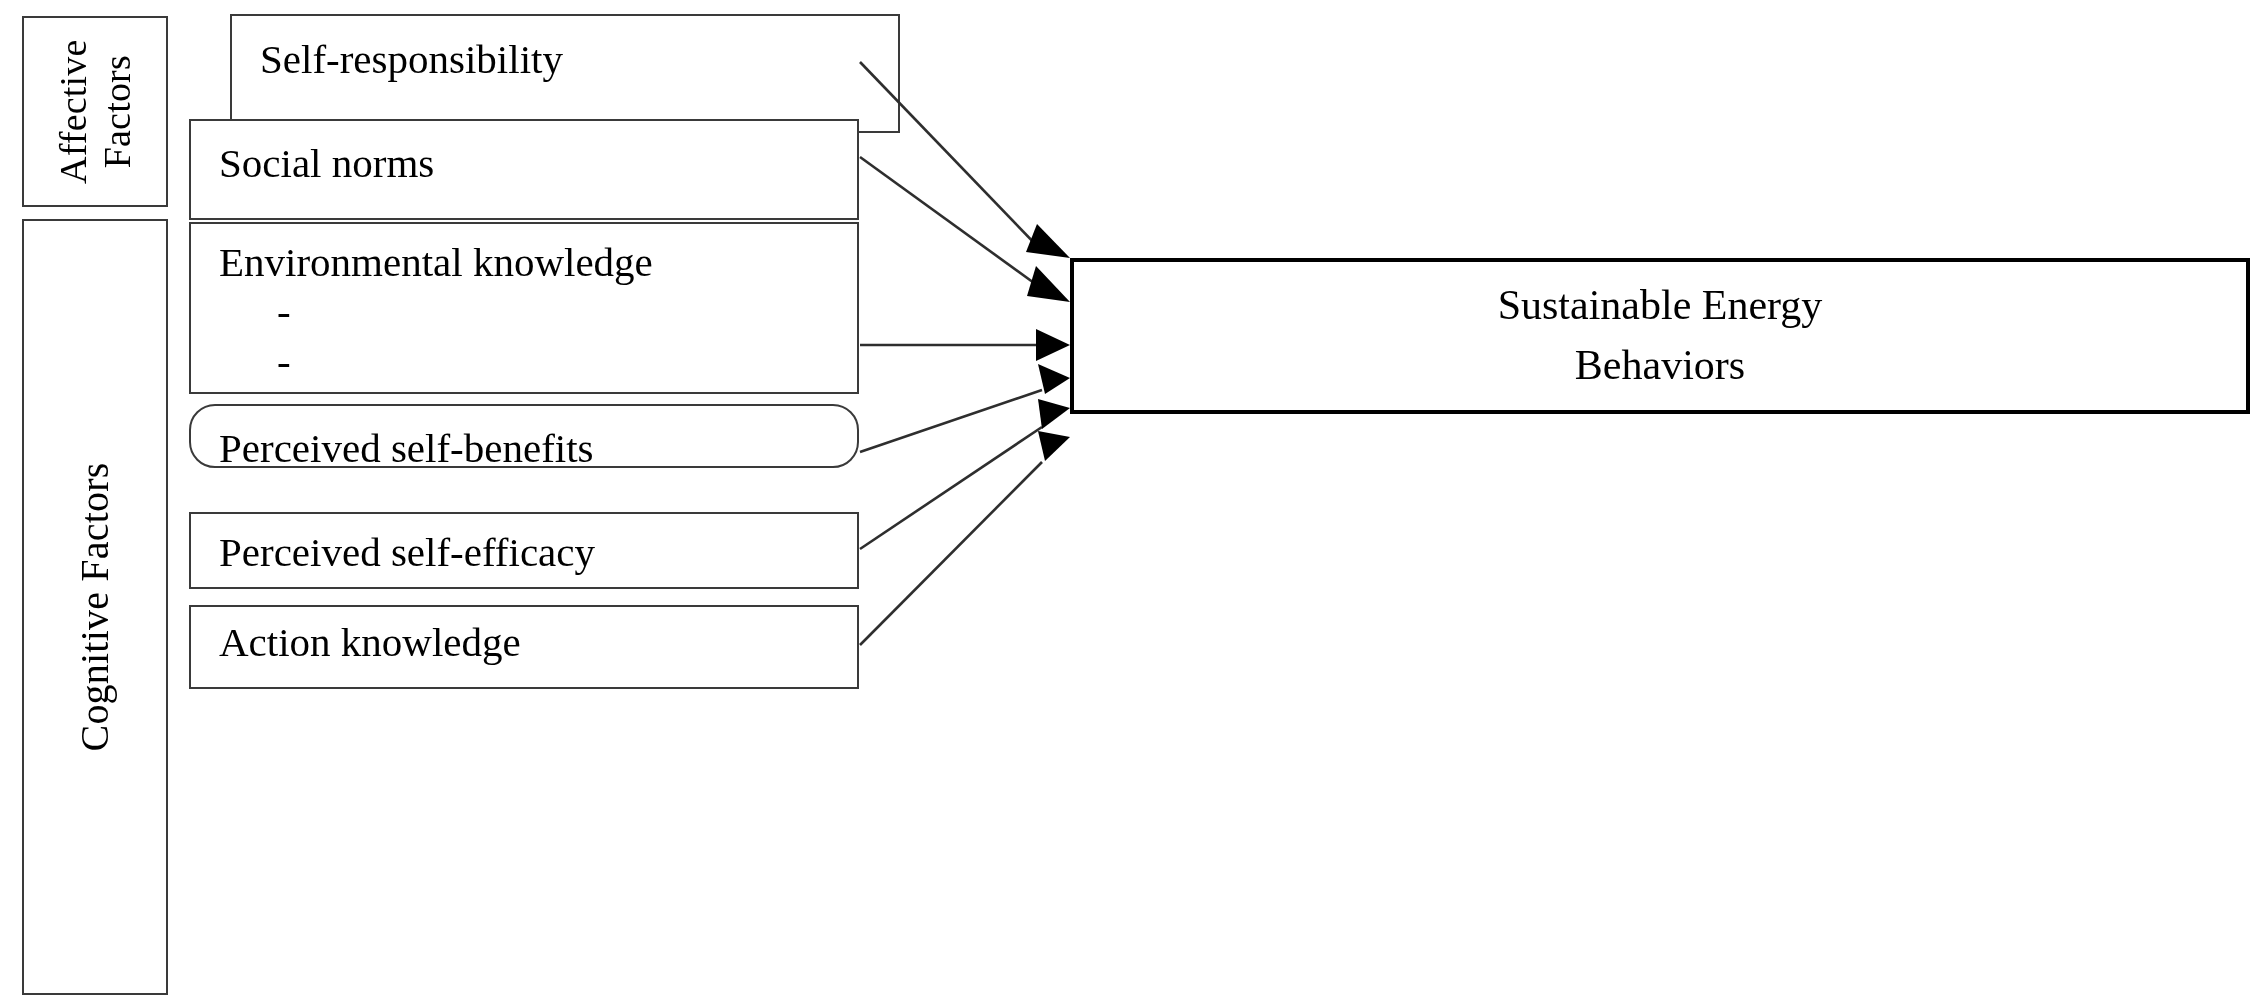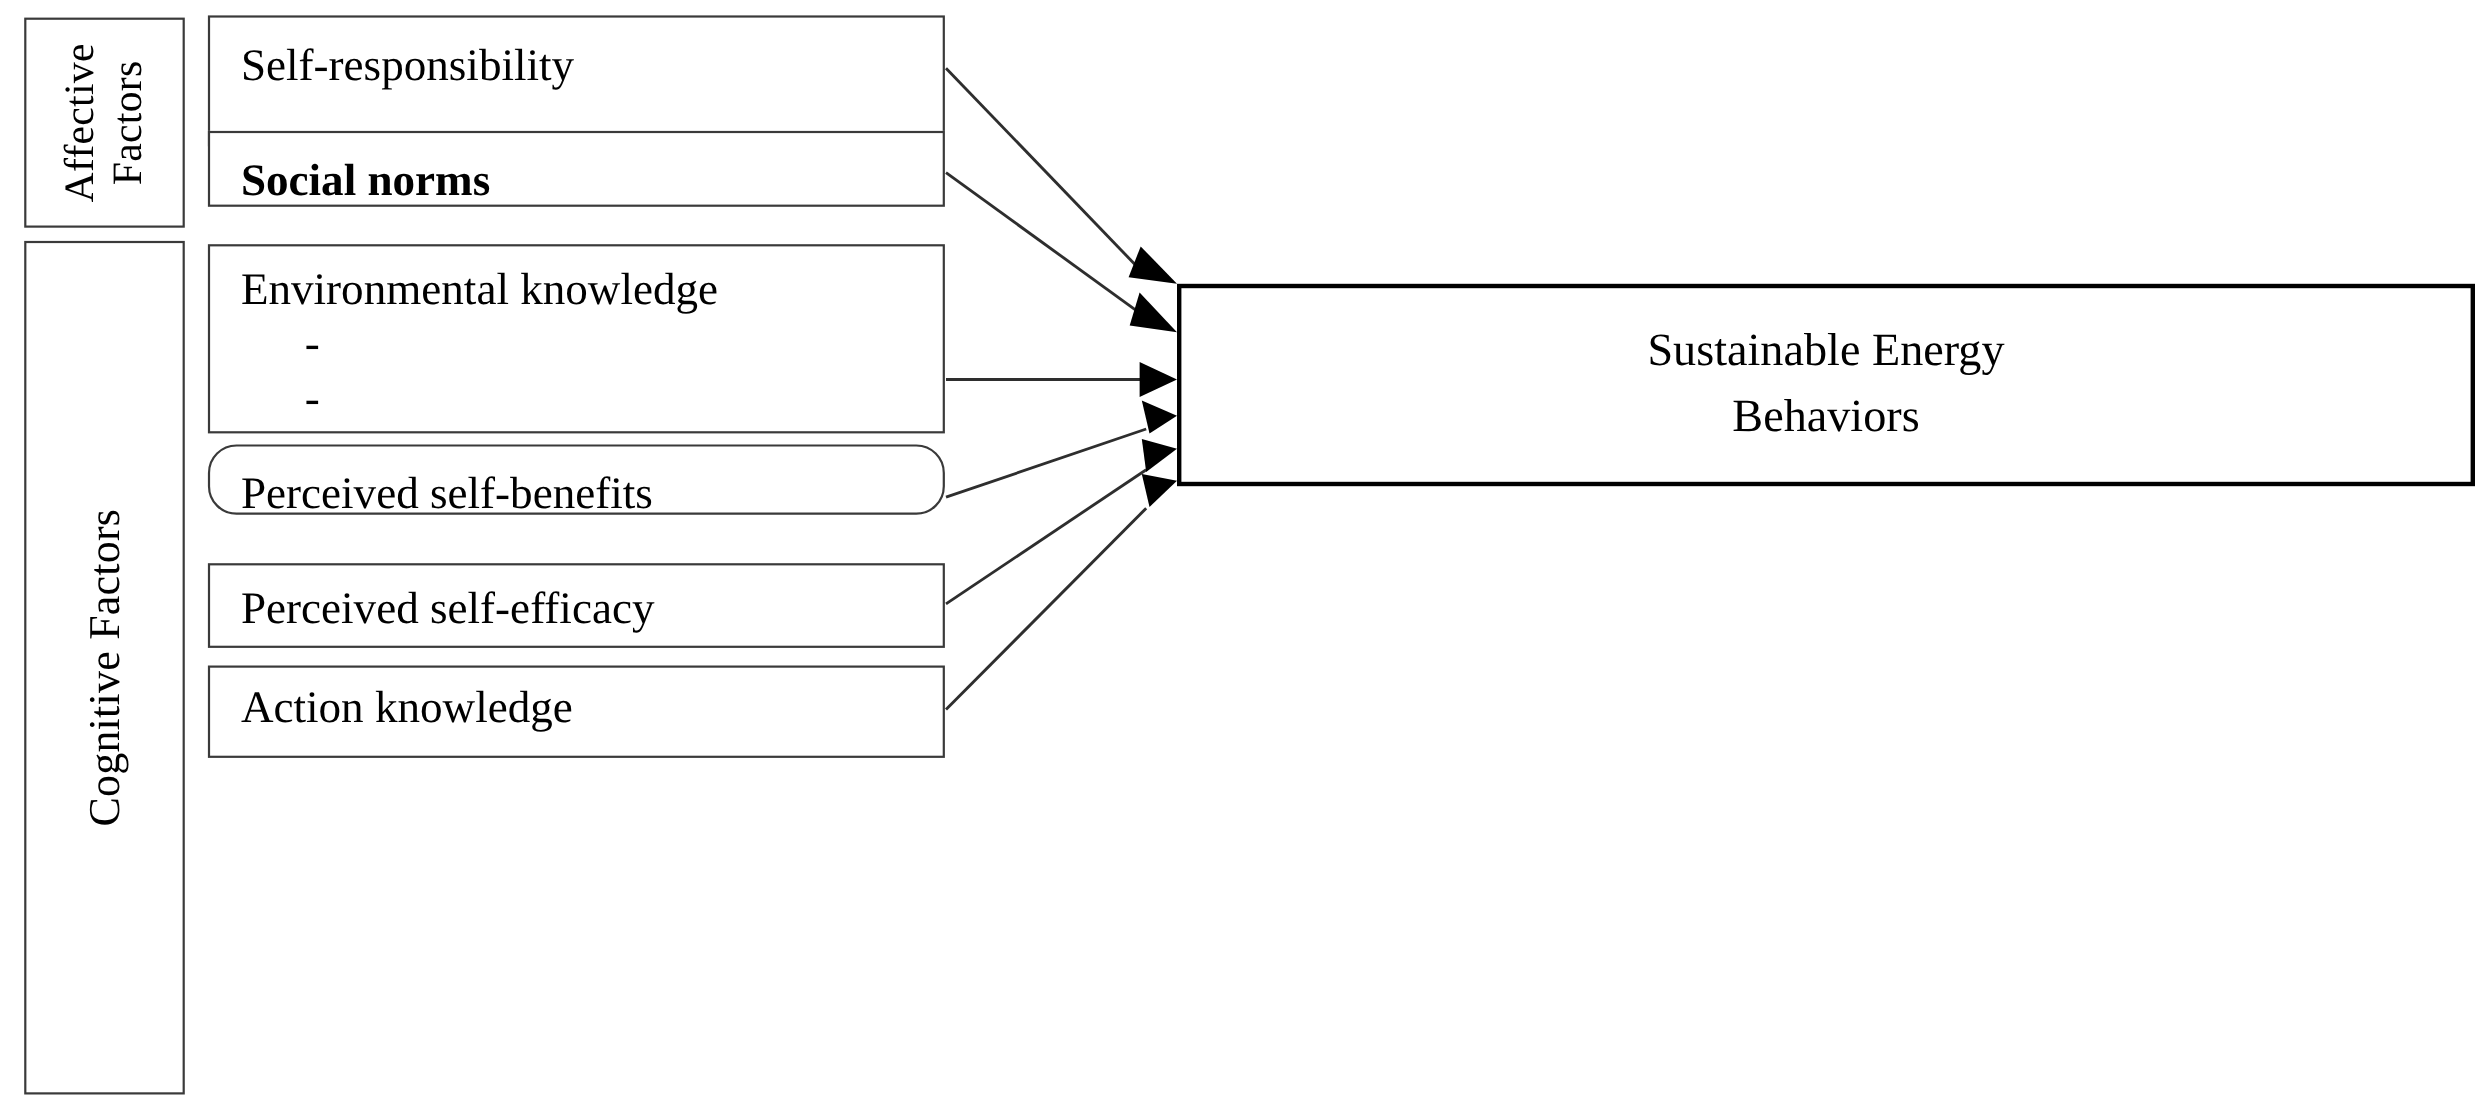--- a/index.html
+++ b/index.html
@@ -79,24 +79,24 @@
     white-space: nowrap;
     display: flex;
     align-items: baseline;
   }
   .bullet-dash {
     display: inline-block;
     width: 62px;
     flex: 0 0 62px;
   }
 
-  #box-self-responsibility { top: 14px;  height: 119px; }
+  #box-self-responsibility { top: 14px;  height: 119px; margin-left: 41px; }
   #box-self-responsibility .factor-title { top: 23px; }
 
-  #box-social-norms       { top: 119px; height: 69px; font-weight: bold; }
+  #box-social-norms       { top: 119px; height: 101px; }
   #box-social-norms .factor-title { top: 22px; }
 
   #box-environmental      { top: 222px; height: 172px; }
   #box-environmental .factor-title { top: 18px; }
   #box-environmental .bullet-row.b0 { top: 67px; }
   #box-environmental .bullet-row.b1 { top: 117px; }
 
   #box-self-benefits      { top: 404px; height: 64px; border-radius: 26px; }
   #box-self-benefits .factor-title { top: 22px; }
 
@@ -105,21 +105,21 @@
 
   #box-action-knowledge   { top: 605px; height: 84px; }
   #box-action-knowledge .factor-title { top: 15px; }
 
   
   #outcome-box {
     position: absolute;
     left: 1070px;
     top: 258px;
     width: 1180px;
-    height: 184px;
+    height: 156px;
     border: 4px solid #000000;
     background: #ffffff;
     box-sizing: border-box;
     display: flex;
     flex-direction: column;
     align-items: center;
     justify-content: center;
   }
   #outcome-box .outcome-line {
     font-size: 42px;

